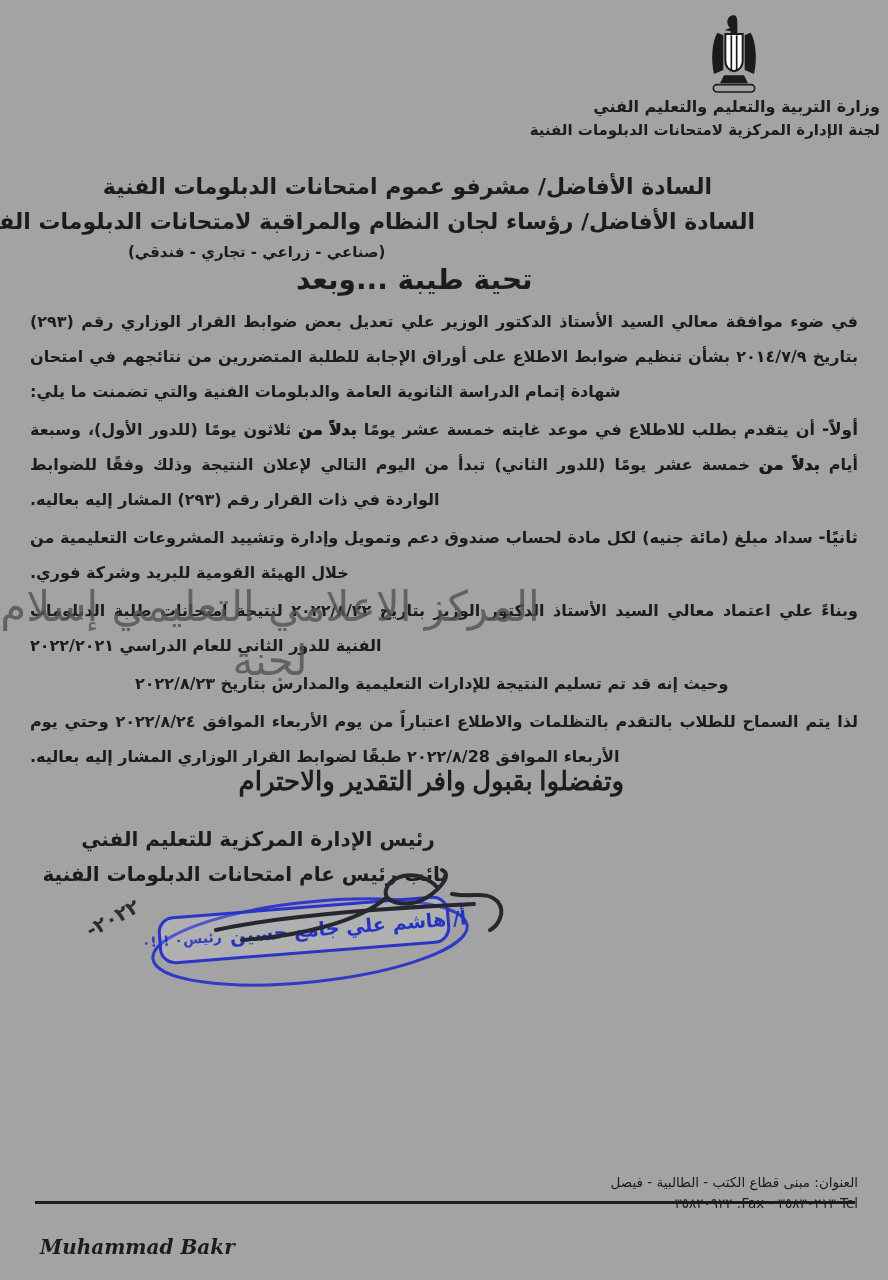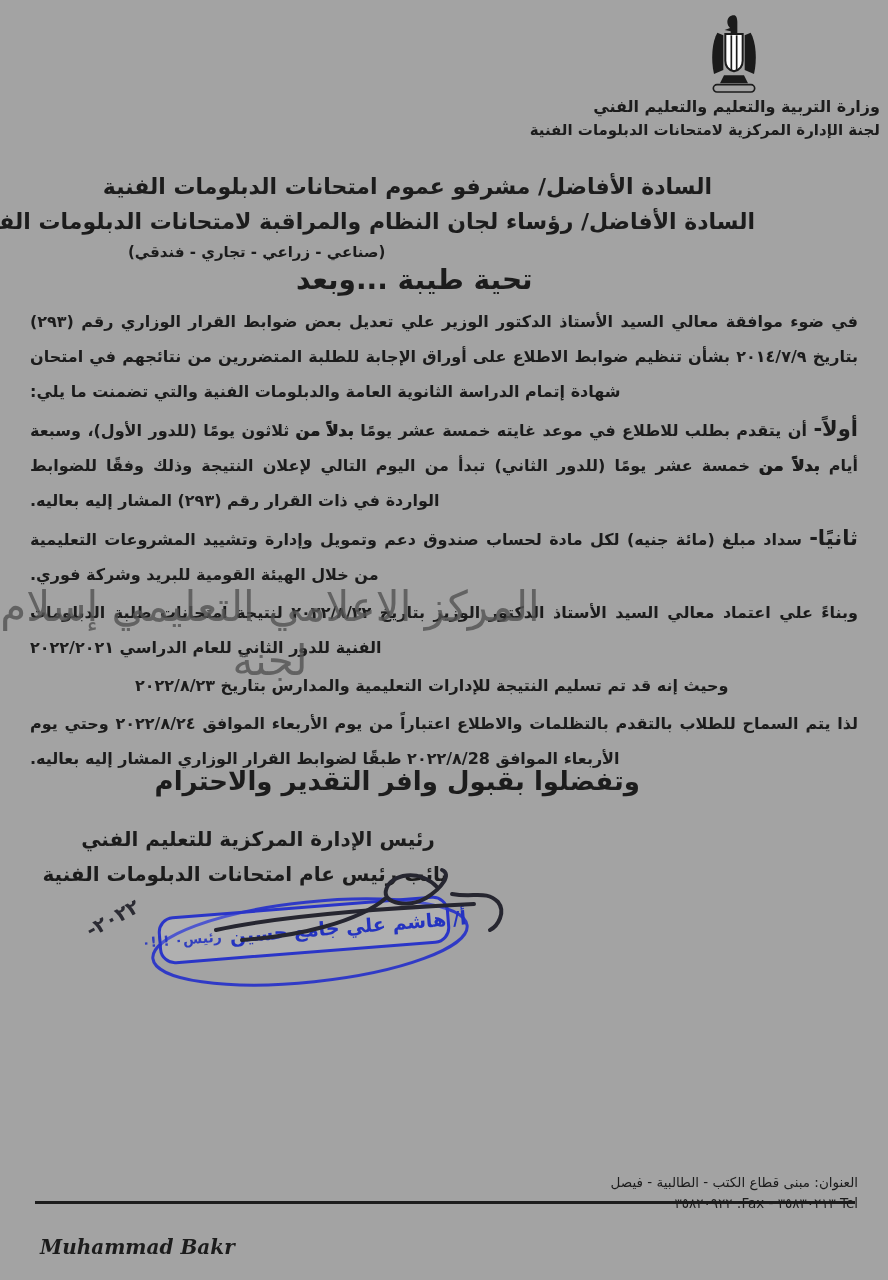--- a/index.html
+++ b/index.html
@@ -21,25 +21,25 @@
   .addr1 { right:176px; top:174px; font-size:22px; font-weight:bold; direction:rtl; white-space:nowrap;text-align:right; }
   .addr2 { right:133px; top:209px; font-size:22px; font-weight:bold; direction:rtl; white-space:nowrap; }
   .tracks { left:128px; top:243px; font-size:15px; font-weight:bold; direction:rtl; white-space:nowrap; }
   .salut  { left:296px; top:263px; font-size:28px; font-weight:bold; direction:rtl; white-space:nowrap; }
 
   
   .body-text { left:30px; top:304px; width:828px; direction:rtl;
                font-size:16px; font-weight:bold; line-height:35px; }
   .body-text p { text-align:justify; text-align-last:left; margin:0 0 3px 0; }
   .body-text .p-delivery { margin-left:105px; }
-  .lead { font-size:21px; }
+  .lead { font-size:17px; }
   .xbold { text-shadow:0.5px 0 0 currentColor, -0.5px 0 0 currentColor; }
 
-  .closing { left:210px; top:766px; width:430px; text-align:right;
-             font-size:26px; font-weight:bold; direction:rtl; white-space:nowrap; }
+  .closing { left:194px; top:766px; width:430px; text-align:right;
+             font-size:26px; font-weight:bold; direction:rtl; white-space:nowrap;font-family:Liberation Serif, serif; }
 
   
   .sig-block { left:68px; top:822px; width:380px; text-align:center;
                direction:rtl; font-weight:bold; }
   .sig-title { font-size:20px; line-height:35px; white-space:nowrap; }
 
   .stamp-oval { left:128px; top:878px; width:370px; height:125px; }
   .stamp-plate {
     left:158px; top:906px; width:292px; height:48px;
     border:3px solid #2a35c8; border-radius:16px;

